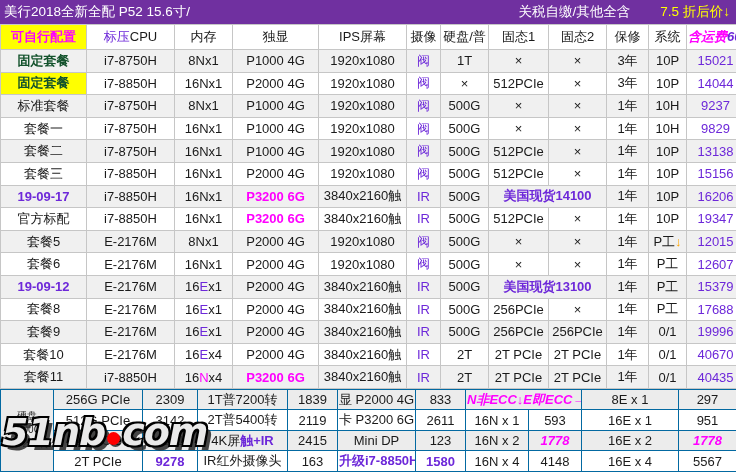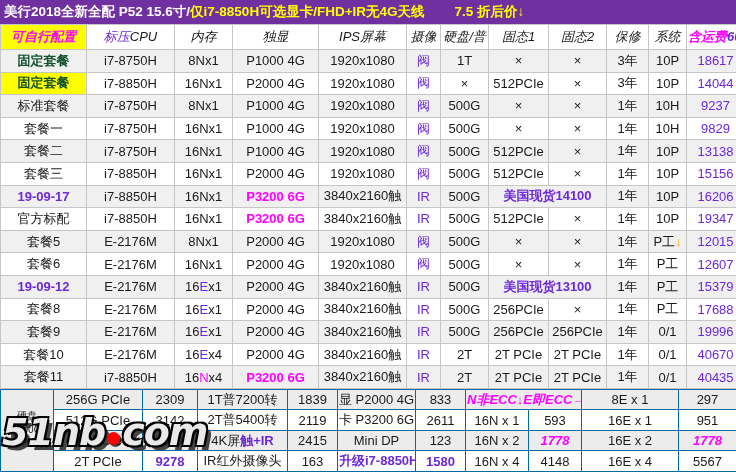--- a/index.html
+++ b/index.html
@@ -5,31 +5,31 @@
   html,body{margin:0;padding:0;background:#fff;}
   .page{
     position:relative;width:736px;height:474px;overflow:hidden;
     font-family:"Liberation Sans","DejaVu Sans",sans-serif;
     background:#fff;color:#1a1a1a;
   }
   
   .titlebar{
     height:24px;background:#7030a0;color:#fff;
     display:flex;align-items:center;
-    font-size:13.5px;font-weight:bold;padding:0 6px 0 4px;box-sizing:border-box;
+    font-size:13.5px;font-weight:normal;padding:0 6px 0 4px;box-sizing:border-box;
     white-space:nowrap;
   }
   .titlebar .yel{color:#ffff00;}
   .titlebar .tax{margin-left:auto;}
   .titlebar .disc{margin-left:30px;color:#ffff00;}
   
   table{border-collapse:collapse;table-layout:fixed;width:736px;}
   td,th{border:1px solid #c6c6c6;text-align:center;vertical-align:middle;
         font-size:13px;font-weight:normal;padding:0 1px;overflow:hidden;white-space:nowrap;}
-  .main thead th{height:24px;background:#fff;font-style:italic;}
+  .main thead th{height:24px;background:#fff;}
   .main tbody td{height:21.6px;}
   .main tr.shade td{background:#f0f0f0;}
   .main td.bg-yellow, .main th.bg-yellow{background:#ffff00;}
   .bottom td{border:1px solid #0369a1;height:19.5px;}
   .bottom tr.shade td{background:#ececec;}
   .bottom td.corner{font-size:10px;line-height:14px;padding:16px;}
   
   .c-red{color:#6d28d9;}
   .c-magenta{color:#ff00ff;}
   .c-darkred{color:#14532d;}
@@ -51,21 +51,21 @@
     background:#ff0000;margin:0 2px;box-shadow:2px 2px 0 rgba(0,0,0,.7);
   }
 </style>
 </head>
 <body>
 
 <div class="page">
 
   <div class="titlebar">
     <span>美行2018全新全配 P52 15.6寸/</span>
-      <span class="yel">仅i7-8850H可选显卡/FHD+IR无4G天线</span>
+    <span class="tax">关税自缴/其他全含</span>
     <span class="disc">7.5 折后价↓</span>
   </div>
 
   <table class="main">
     <colgroup>
       <col style="width:86px">
         <col style="width:88px">
         <col style="width:58px">
         <col style="width:86px">
       <col style="width:88px">
@@ -99,21 +99,21 @@
           <td><span>i7-8750H</span></td>
           <td><span>8Nx1</span></td>
           <td><span>P1000 4G</span></td>
           <td><span>1920x1080</span></td>
           <td class="c-red"><span>阀</span></td>
           <td><span>1T</span></td>
           <td><span>×</span></td>
           <td><span>×</span></td>
           <td><span>3年</span></td>
           <td><span>10P</span></td>
-          <td class="c-red"><span>18617</span></td>
+          <td class="c-red"><span>15021</span></td>
         </tr>
         <tr>
           <td class="bg-yellow c-darkred bold"><span>固定套餐</span></td>
           <td><span>i7-8850H</span></td>
           <td><span>16Nx1</span></td>
           <td><span>P2000 4G</span></td>
           <td><span>1920x1080</span></td>
           <td class="c-red"><span>阀</span></td>
           <td><span>×</span></td>
           <td><span>512PCIe</span></td>

